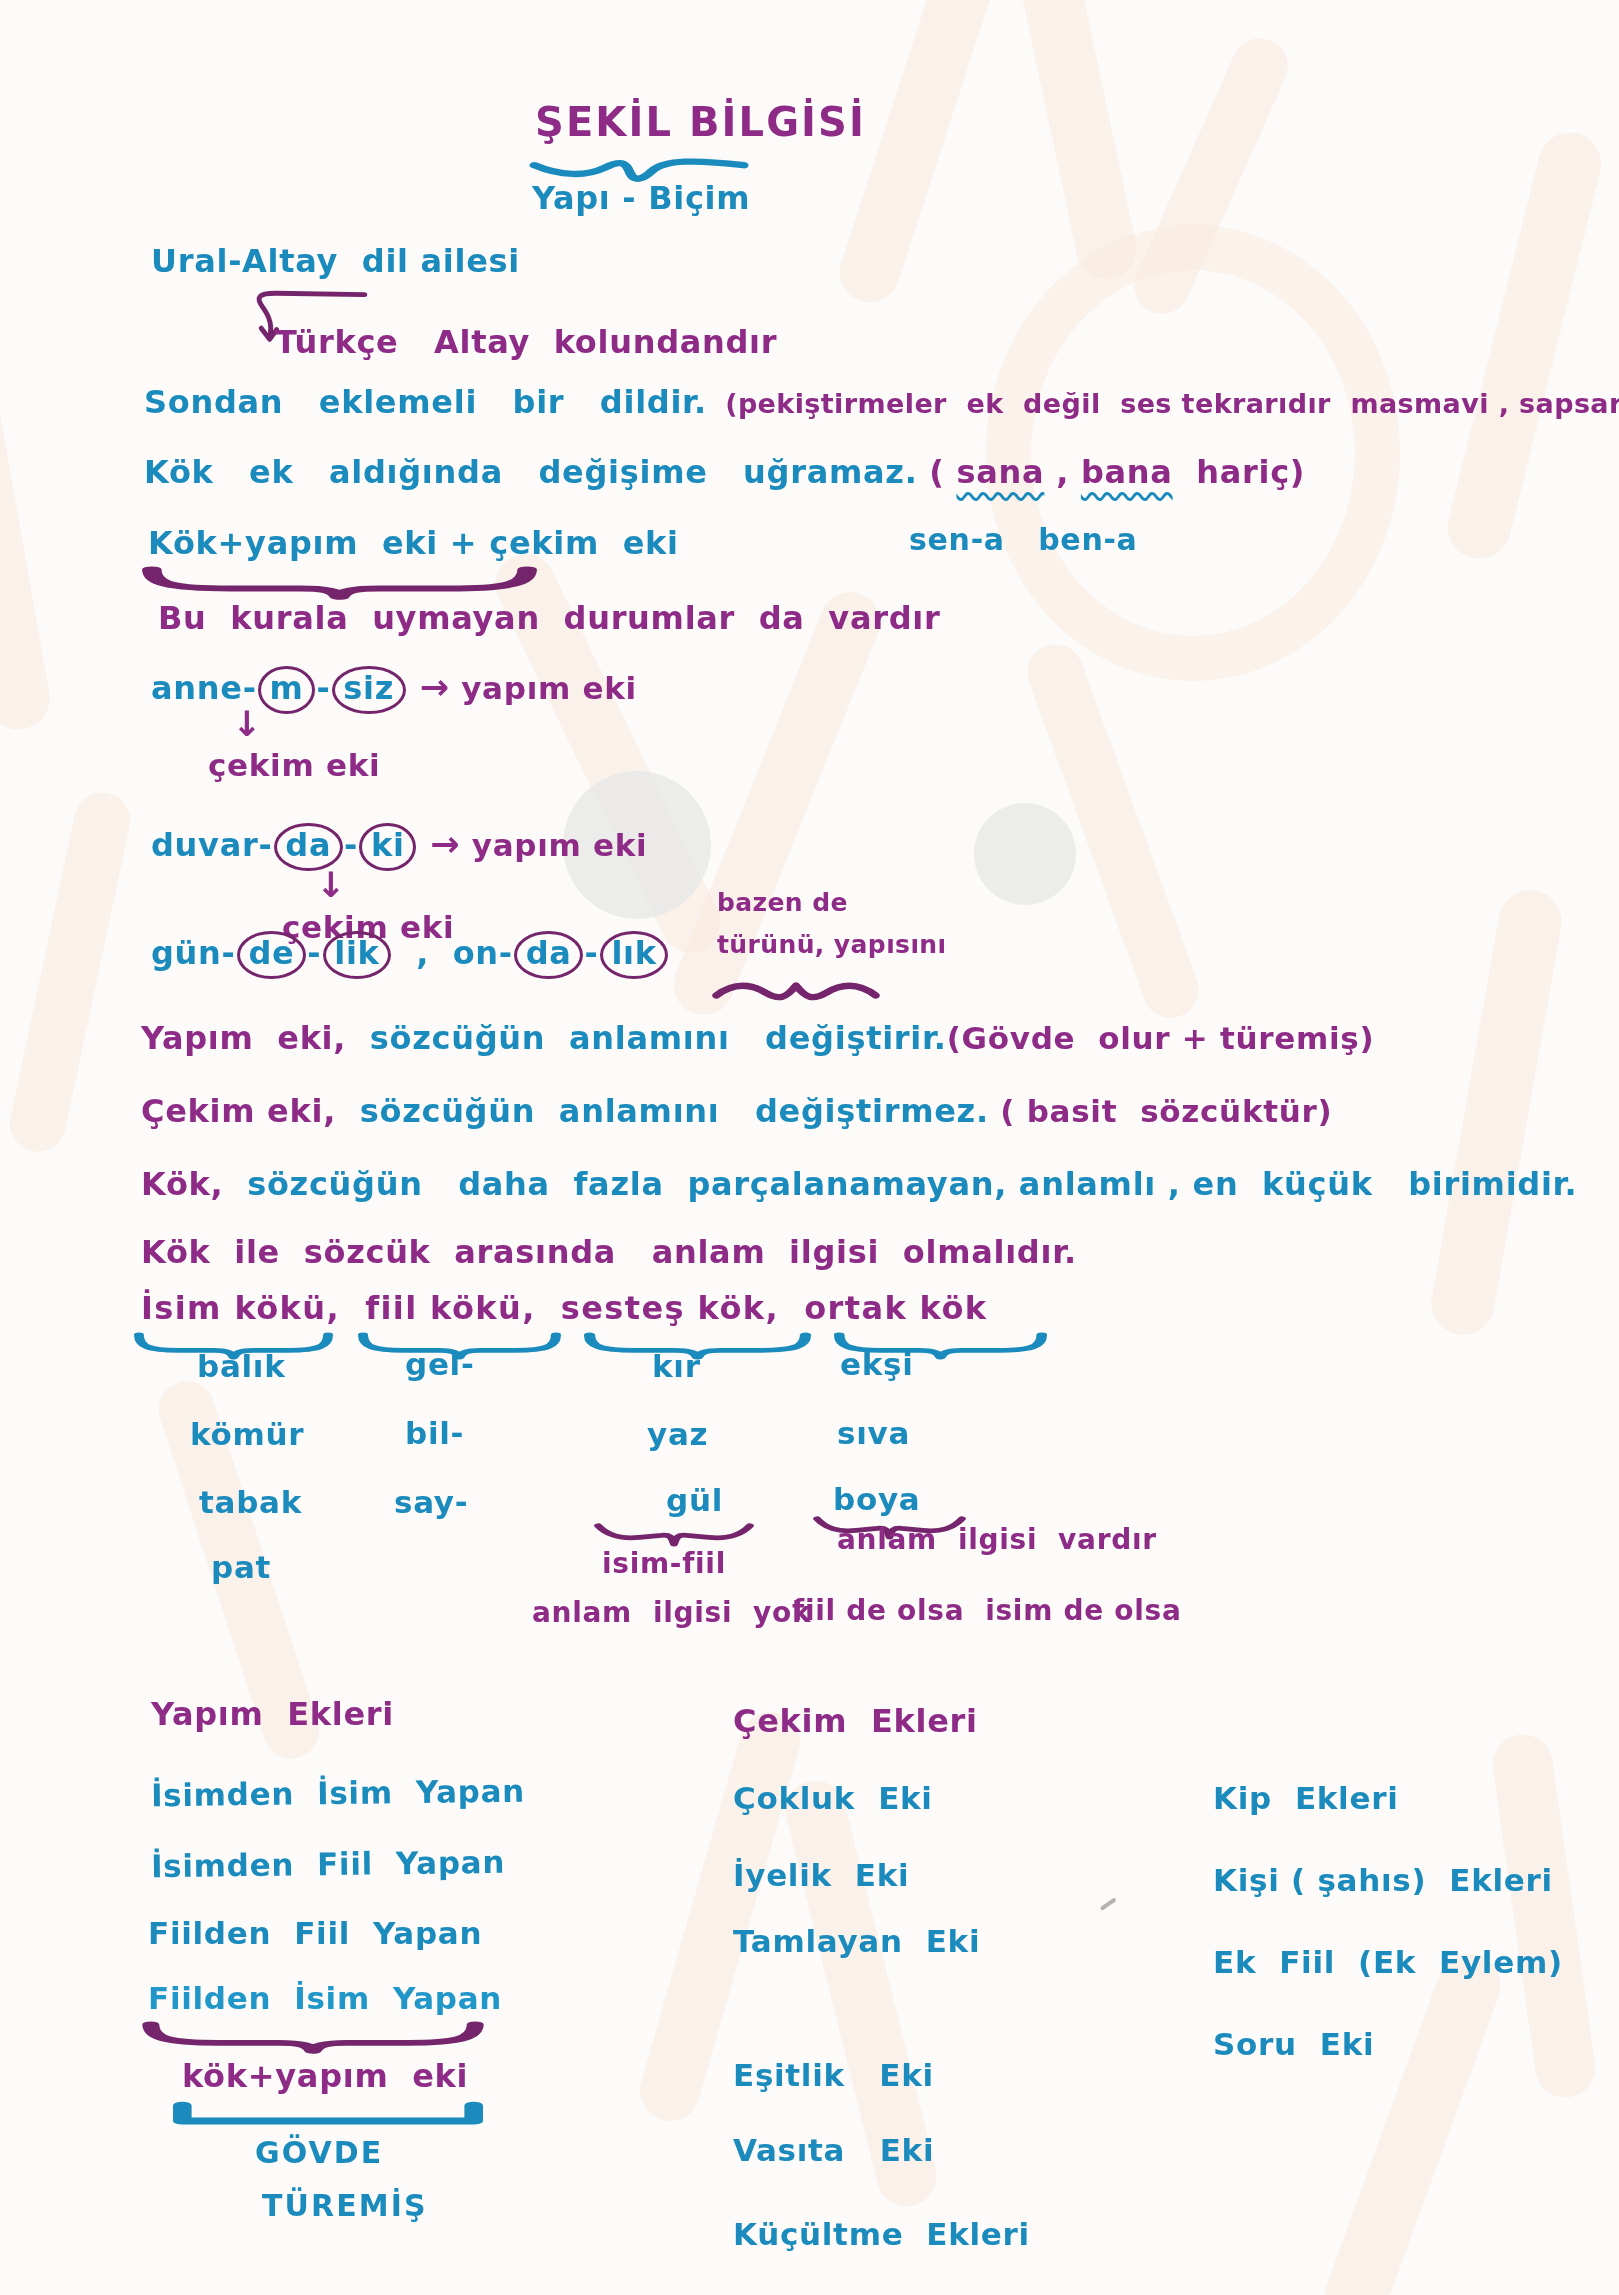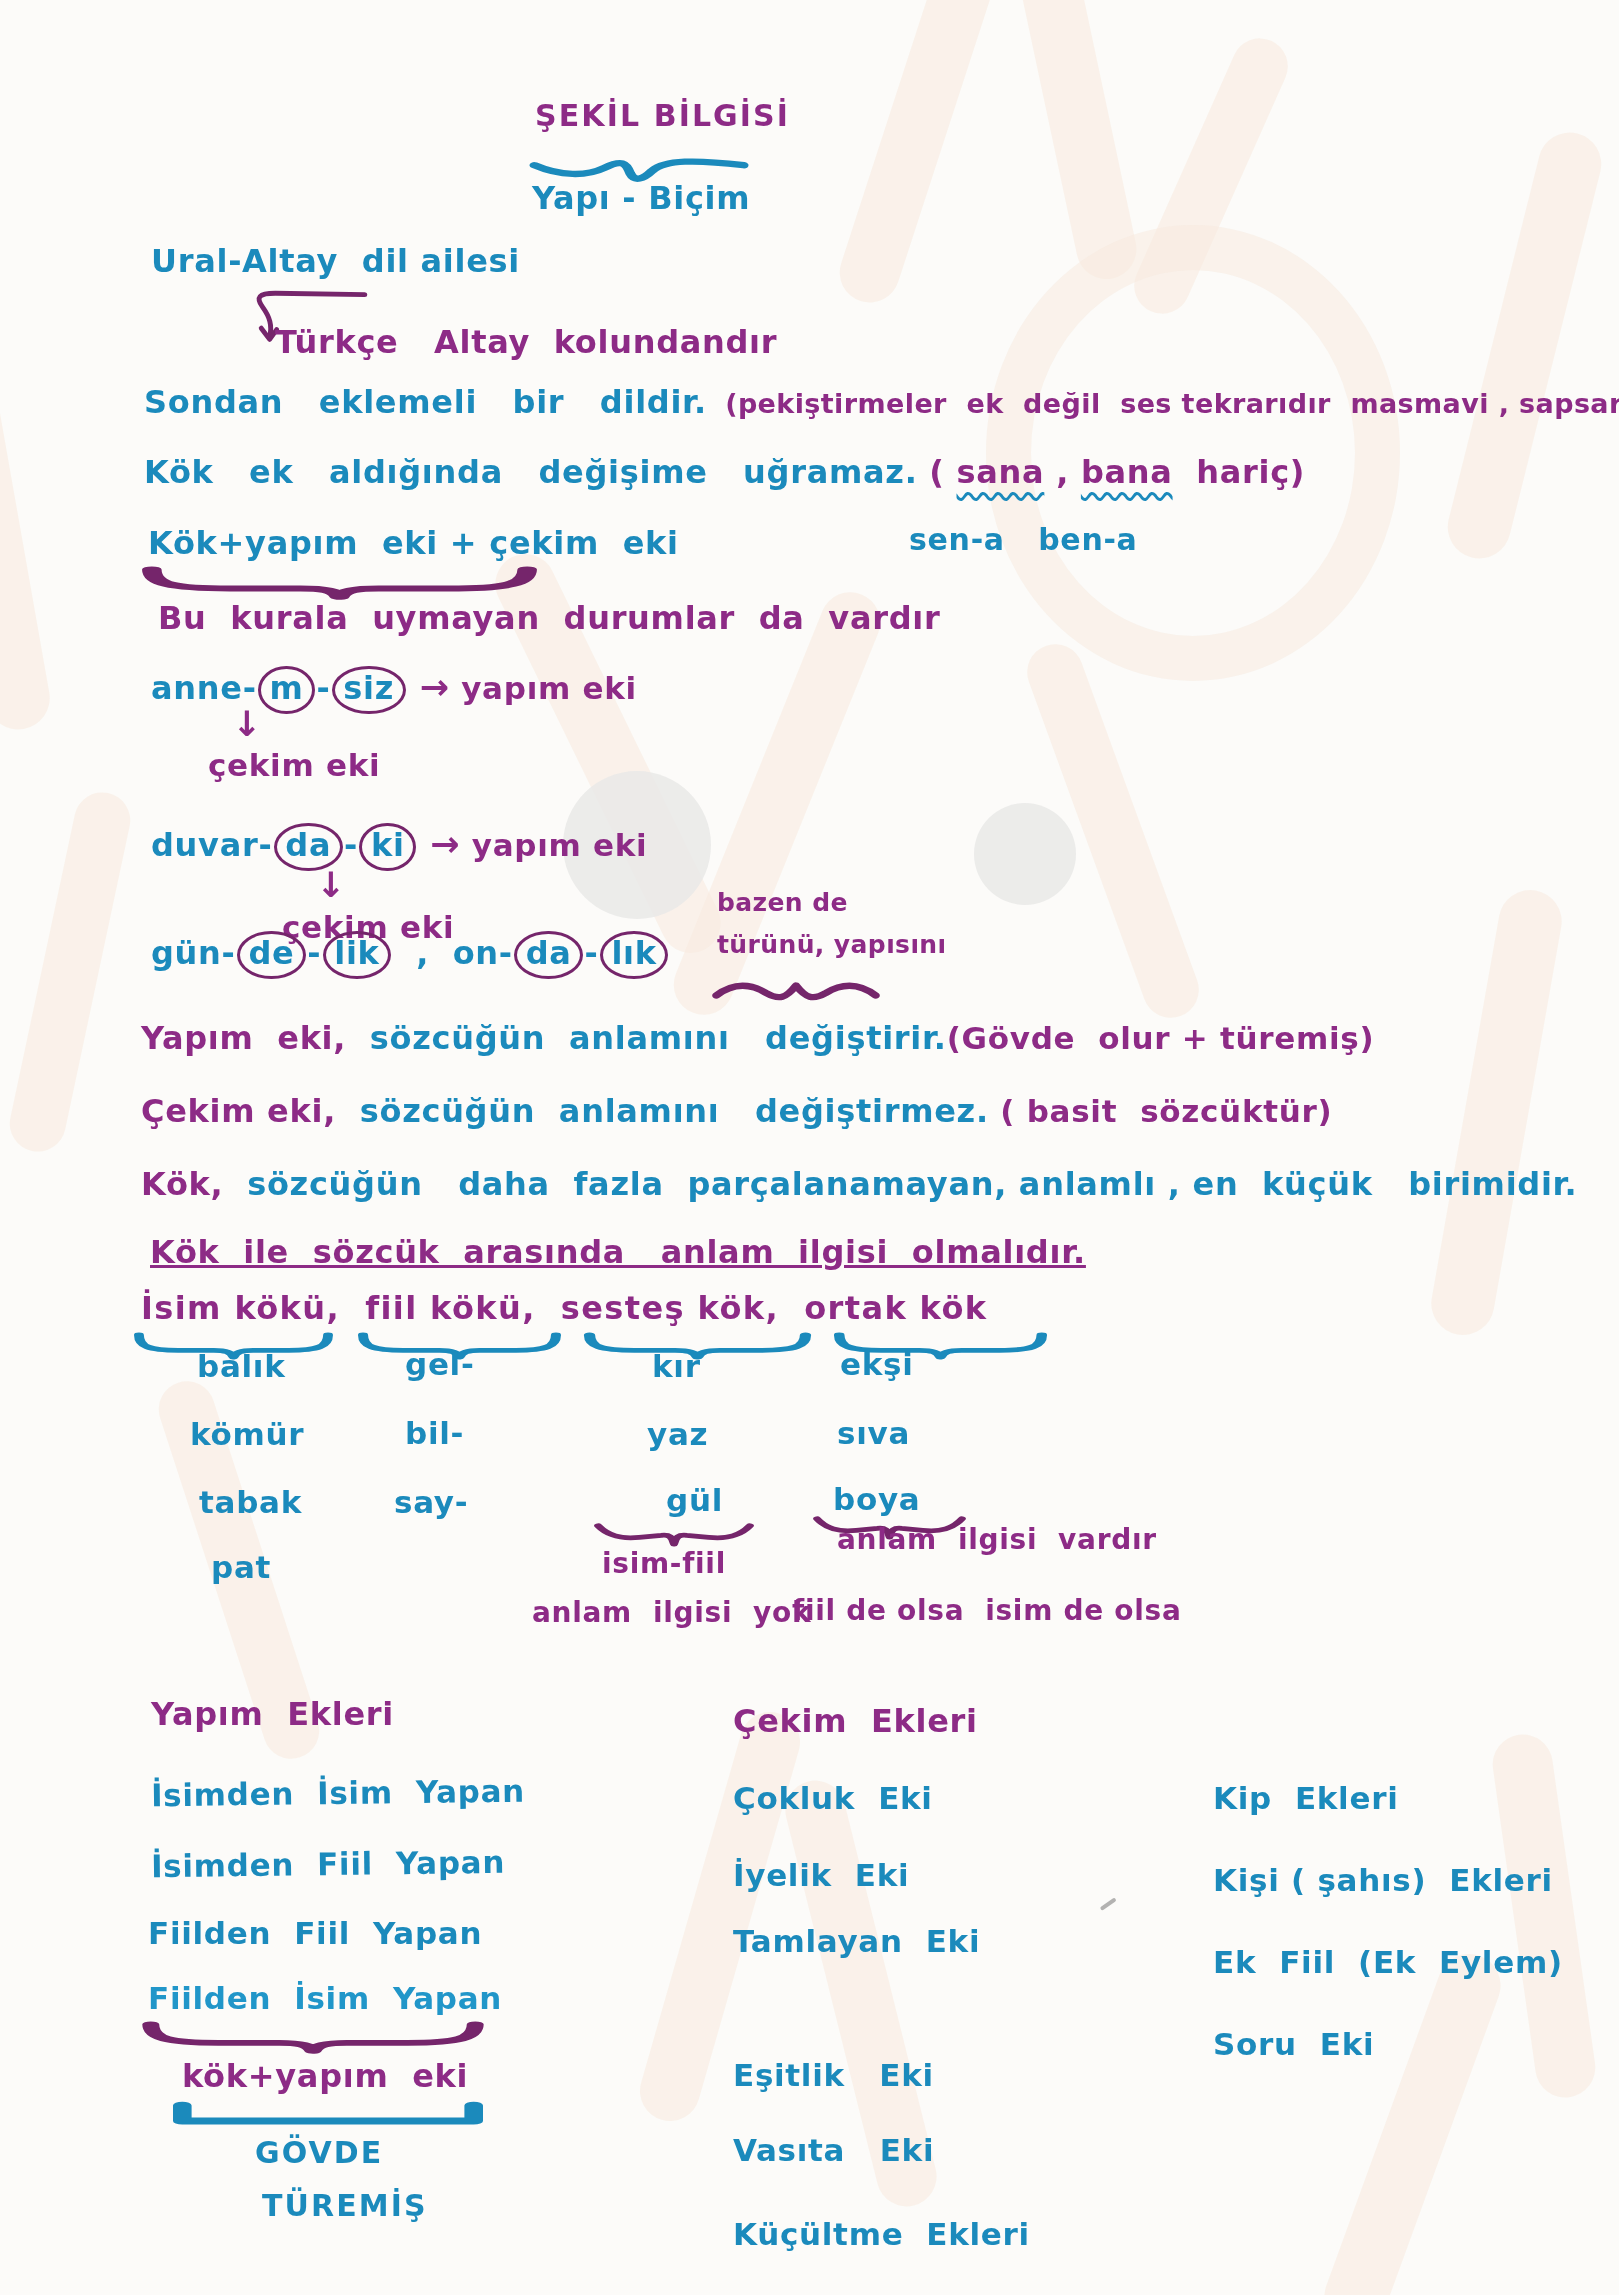--- a/index.html
+++ b/index.html
@@ -13,21 +13,21 @@
   
   .wm{position:absolute;background:#f8e9de;opacity:.55;border-radius:63px;}
   .ring{position:absolute;border:45px solid #f8e9de;background:none;border-radius:50%;opacity:.5;}
   .smudge{position:absolute;border-radius:50%;background:#e9e9e8;opacity:.85;}
   .stray{position:absolute;width:18.3px;height:3.5px;background:#777;opacity:.55;border-radius:2.1px;transform:rotate(-35deg);}
 
   .line{position:absolute;white-space:pre;font-weight:700;line-height:1.15;}
   .blue{color:#1b8abc;}
   .blue2{color:#2196c9;}
   .purple{color:#8d2b86;}
-  .f54{font-size:30px;letter-spacing:2.1px;}
+  .f54{font-size:40px;letter-spacing:2.1px;}
   .f46{font-size:32px;letter-spacing:0.7px;}
   .f44{font-size:31px;letter-spacing:0.7px;}
   .f42{font-size:30px;letter-spacing:0.7px;}
   .f40{font-size:28px;letter-spacing:0.7px;}
   .f38{font-size:27px;letter-spacing:0.4px;}
   .f36{font-size:25px;letter-spacing:0.4px;text-align:right;}
 
   .circ{
     display:inline-block;
     border:3.5px solid #75256b;
@@ -109,21 +109,21 @@
   <div class="line blue f46" style="left:151px;top:931px;"><span>gün</span><span>-</span><span class="circ">de</span><span>-</span><span class="circ">lik</span><span>  ,  </span><span>on</span><span>-</span><span class="circ">da</span><span>-</span><span class="circ">lık</span></div>
   <div class="line purple f36" style="left:717px;top:889px;"><span>bazen de</span></div>
   <div class="line purple f36" style="left:717px;top:931px;"><span>türünü, yapısını</span></div>
   <svg class="deco" style="left:713px;top:978px;" width="166" height="25" viewBox="0 0 100 20" preserveAspectRatio="none">
     <path d="M2,14 C12,4 22,4 32,12 C40,18 44,16 50,6 C56,16 60,18 68,12 C78,4 88,4 98,14" stroke="#75256b" stroke-width="5"></path>
   </svg>
 
   <div class="line" style="left:141px;top:1020px;"><span class="purple f46">Yapım  eki,</span><span class="blue f46">  sözcüğün  anlamını   değiştirir.</span><span class="purple f44">(Gövde  olur + türemiş)</span></div>
   <div class="line" style="left:141px;top:1093px;"><span class="purple f46">Çekim eki,</span><span class="blue f46">  sözcüğün  anlamını   değiştirmez.</span><span class="purple f44"> ( basit  sözcüktür)</span></div>
   <div class="line" style="left:141px;top:1166px;"><span class="purple f46">Kök,</span><span class="blue f46">  sözcüğün   daha  fazla  parçalanamayan, anlamlı , en  küçük   birimidir.</span></div>
-  <div class="line purple f46" style="left:150px;top:1234px;text-decoration:underline;"><span>Kök  ile  sözcük  arasında   anlam  ilgisi  olmalıdır.</span></div>
+  <div class="line purple f46" style="left:141px;top:1234px;"><span>Kök  ile  sözcük  arasında   anlam  ilgisi  olmalıdır.</span></div>
 
   <div class="line purple f46" style="left:141px;top:1290px;letter-spacing:1.4px;"><span>İsim kökü</span><span>,  </span><span>fiil kökü</span><span>,  </span><span>sesteş kök</span><span>,  </span><span>ortak kök</span></div>
   <svg class="deco" style="left:135px;top:1333px;" width="197" height="25" viewBox="0 0 100 26" preserveAspectRatio="none">
       <path d="M2,2 C2,14 7,18 22,18 L40,18 C46,18 49,20 50,25 C51,20 54,18 60,18 L78,18 C93,18 98,14 98,2" stroke="#1b8abc" stroke-width="5"></path>
     </svg>
   <svg class="deco" style="left:359px;top:1333px;" width="201px" height="25" viewBox="0 0 100 26" preserveAspectRatio="none">
       <path d="M2,2 C2,14 7,18 22,18 L40,18 C46,18 49,20 50,25 C51,20 54,18 60,18 L78,18 C93,18 98,14 98,2" stroke="#1b8abc" stroke-width="5"></path>
     </svg>
   <svg class="deco" style="left:585px;top:1333px;" width="225" height="25" viewBox="0 0 100 26" preserveAspectRatio="none">
       <path d="M2,2 C2,14 7,18 22,18 L40,18 C46,18 49,20 50,25 C51,20 54,18 60,18 L78,18 C93,18 98,14 98,2" stroke="#1b8abc" stroke-width="5"></path>

